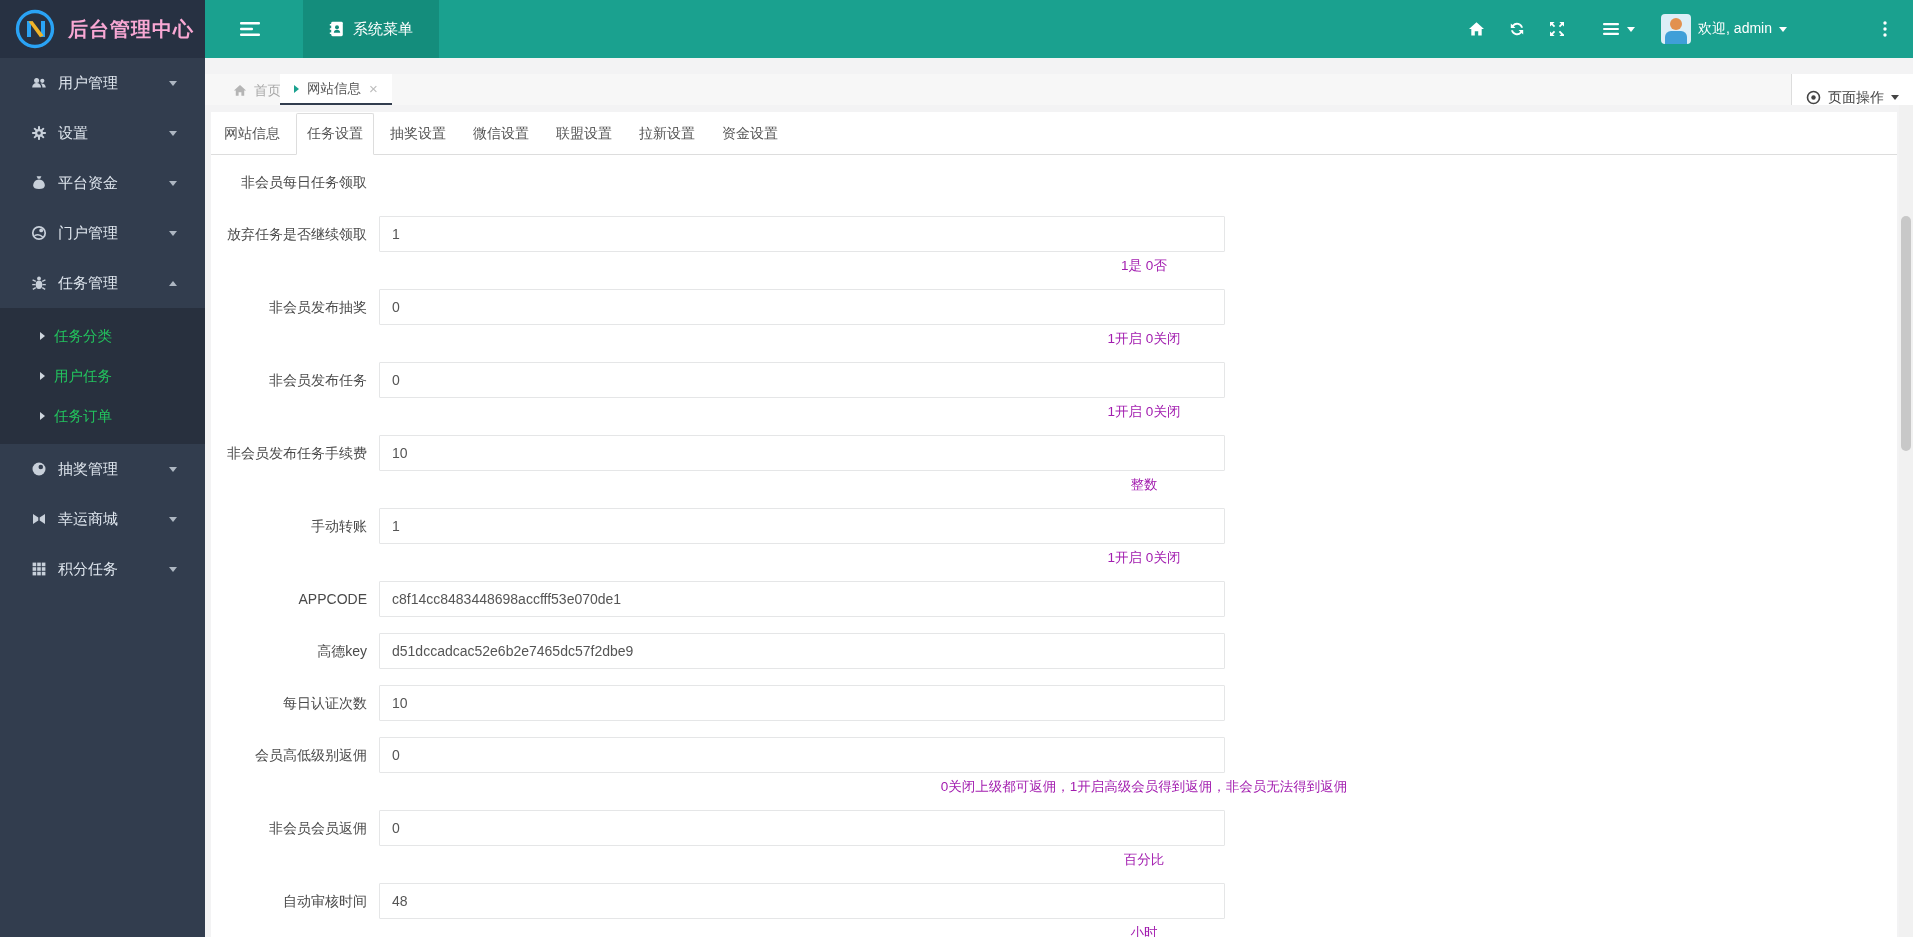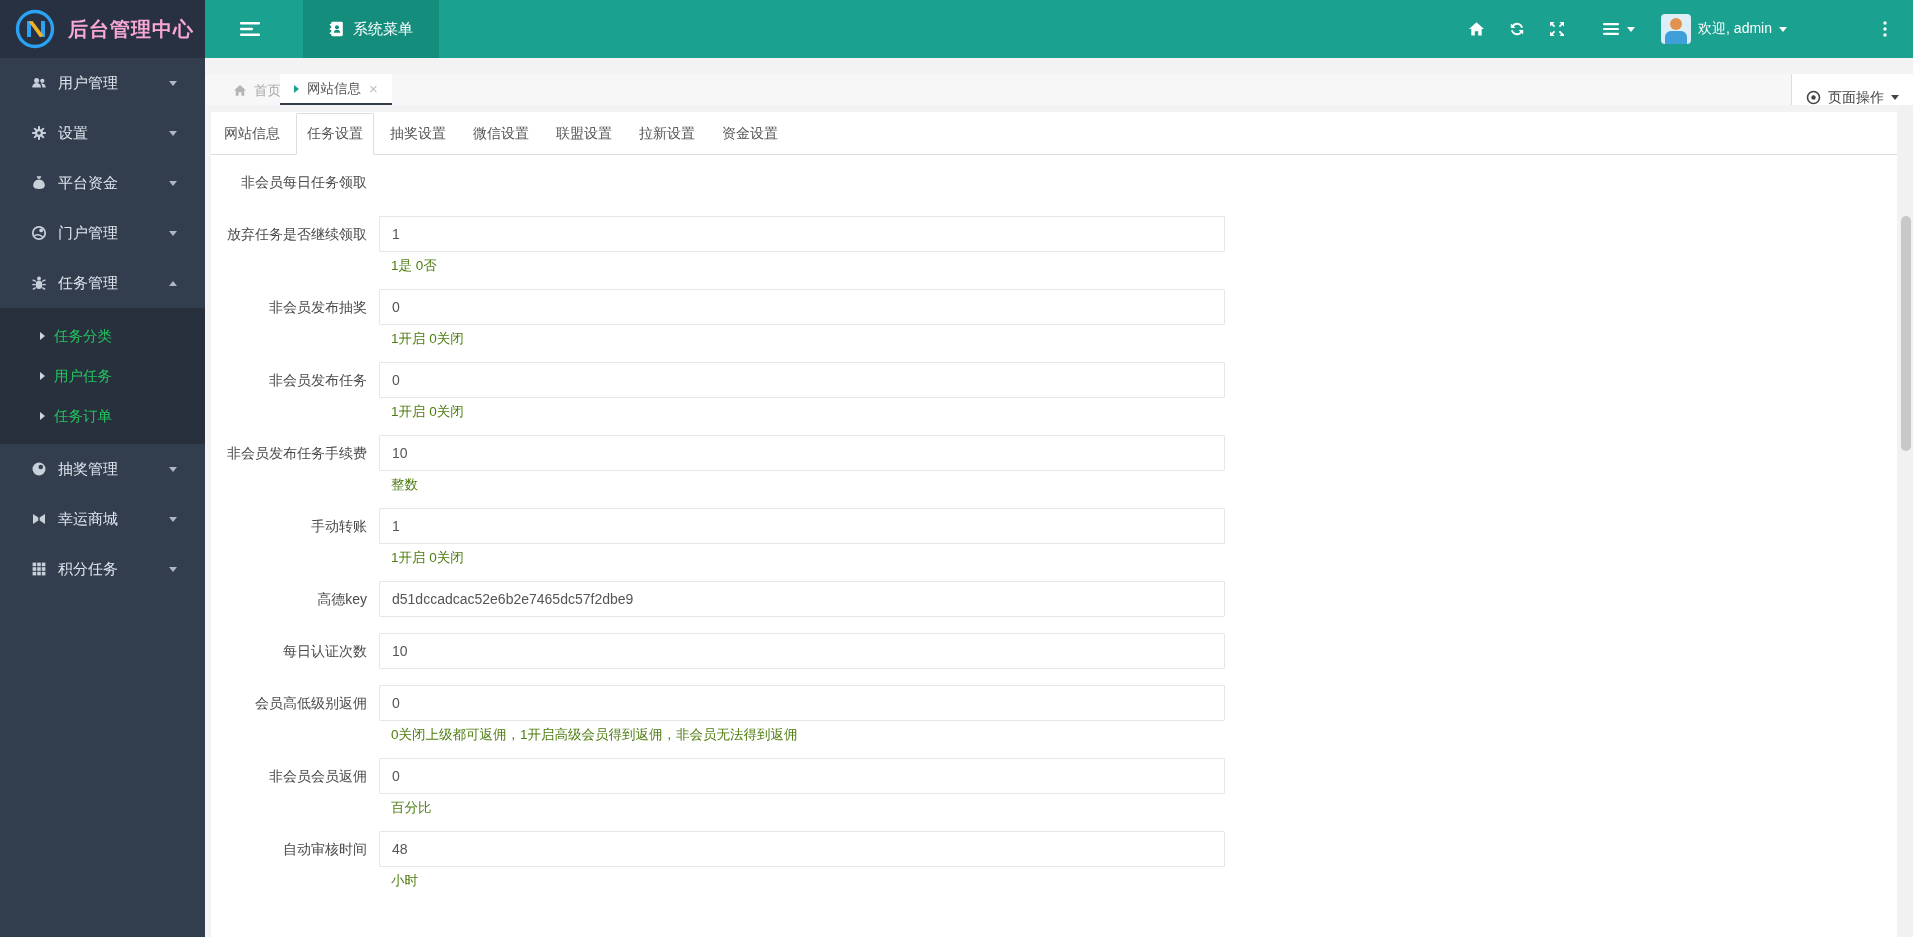--- a/index.html
+++ b/index.html
@@ -63,21 +63,21 @@
   .tab.active { background:#fff; border-color:#ddd; border-bottom-color:#fff; }
 
   .form { padding-top:9px; }
   .frow { margin-bottom:16px; }
   .frow .line { display:flex; }
   .flabel { width:168px; text-align:right; padding-right:12px; font-size:14px; color:#4a4a4a;
     line-height:36px; flex:none; }
   .finput { width:846px; height:36px; border:1px solid #e5e6e7; border-radius:1px;
     font-size:14px; color:#555; padding:0 12px; outline:none; background:#fff;
     font-family:"Liberation Sans","DejaVu Sans",sans-serif; }
-  .fhint { margin:6px 0 0 180px; font-size:13.5px; color:#4d7c0f; line-height:15px; }
+  .fhint { margin:6px 0 0 180px; font-size:13.5px; color:#a21caf; line-height:15px;text-align:center; }
 
   
   .sb-track { position:absolute; right:0; top:105px; width:14px; bottom:0; background:#f1f1f1; }
   .sb-thumb { position:absolute; right:2px; top:111px; width:10px; height:235px; background:#c8c8c8; border-radius:5px; }
 </style>
 </head>
 <body>
 
 <div class="sidebar">
   <div class="logo-bar">
@@ -366,20 +366,26 @@
       </div>
 
       <div class="frow">
         <div class="line">
           <label class="flabel">手动转账</label>
           <input class="finput" value="1" style="">
         </div>
         <div class="fhint">1开启 0关闭</div>
       </div>
 
+      <div class="frow">
+        <div class="line">
+          <label class="flabel">APPCODE</label>
+          <input class="finput" value="c8f14cc8483448698accfff53e070de1" style="">
+        </div>
+      </div>
 
       <div class="frow">
         <div class="line">
           <label class="flabel">高德key</label>
           <input class="finput" value="d51dccadcac52e6b2e7465dc57f2dbe9" style="">
         </div>
       </div>
 
       <div class="frow">
         <div class="line">

